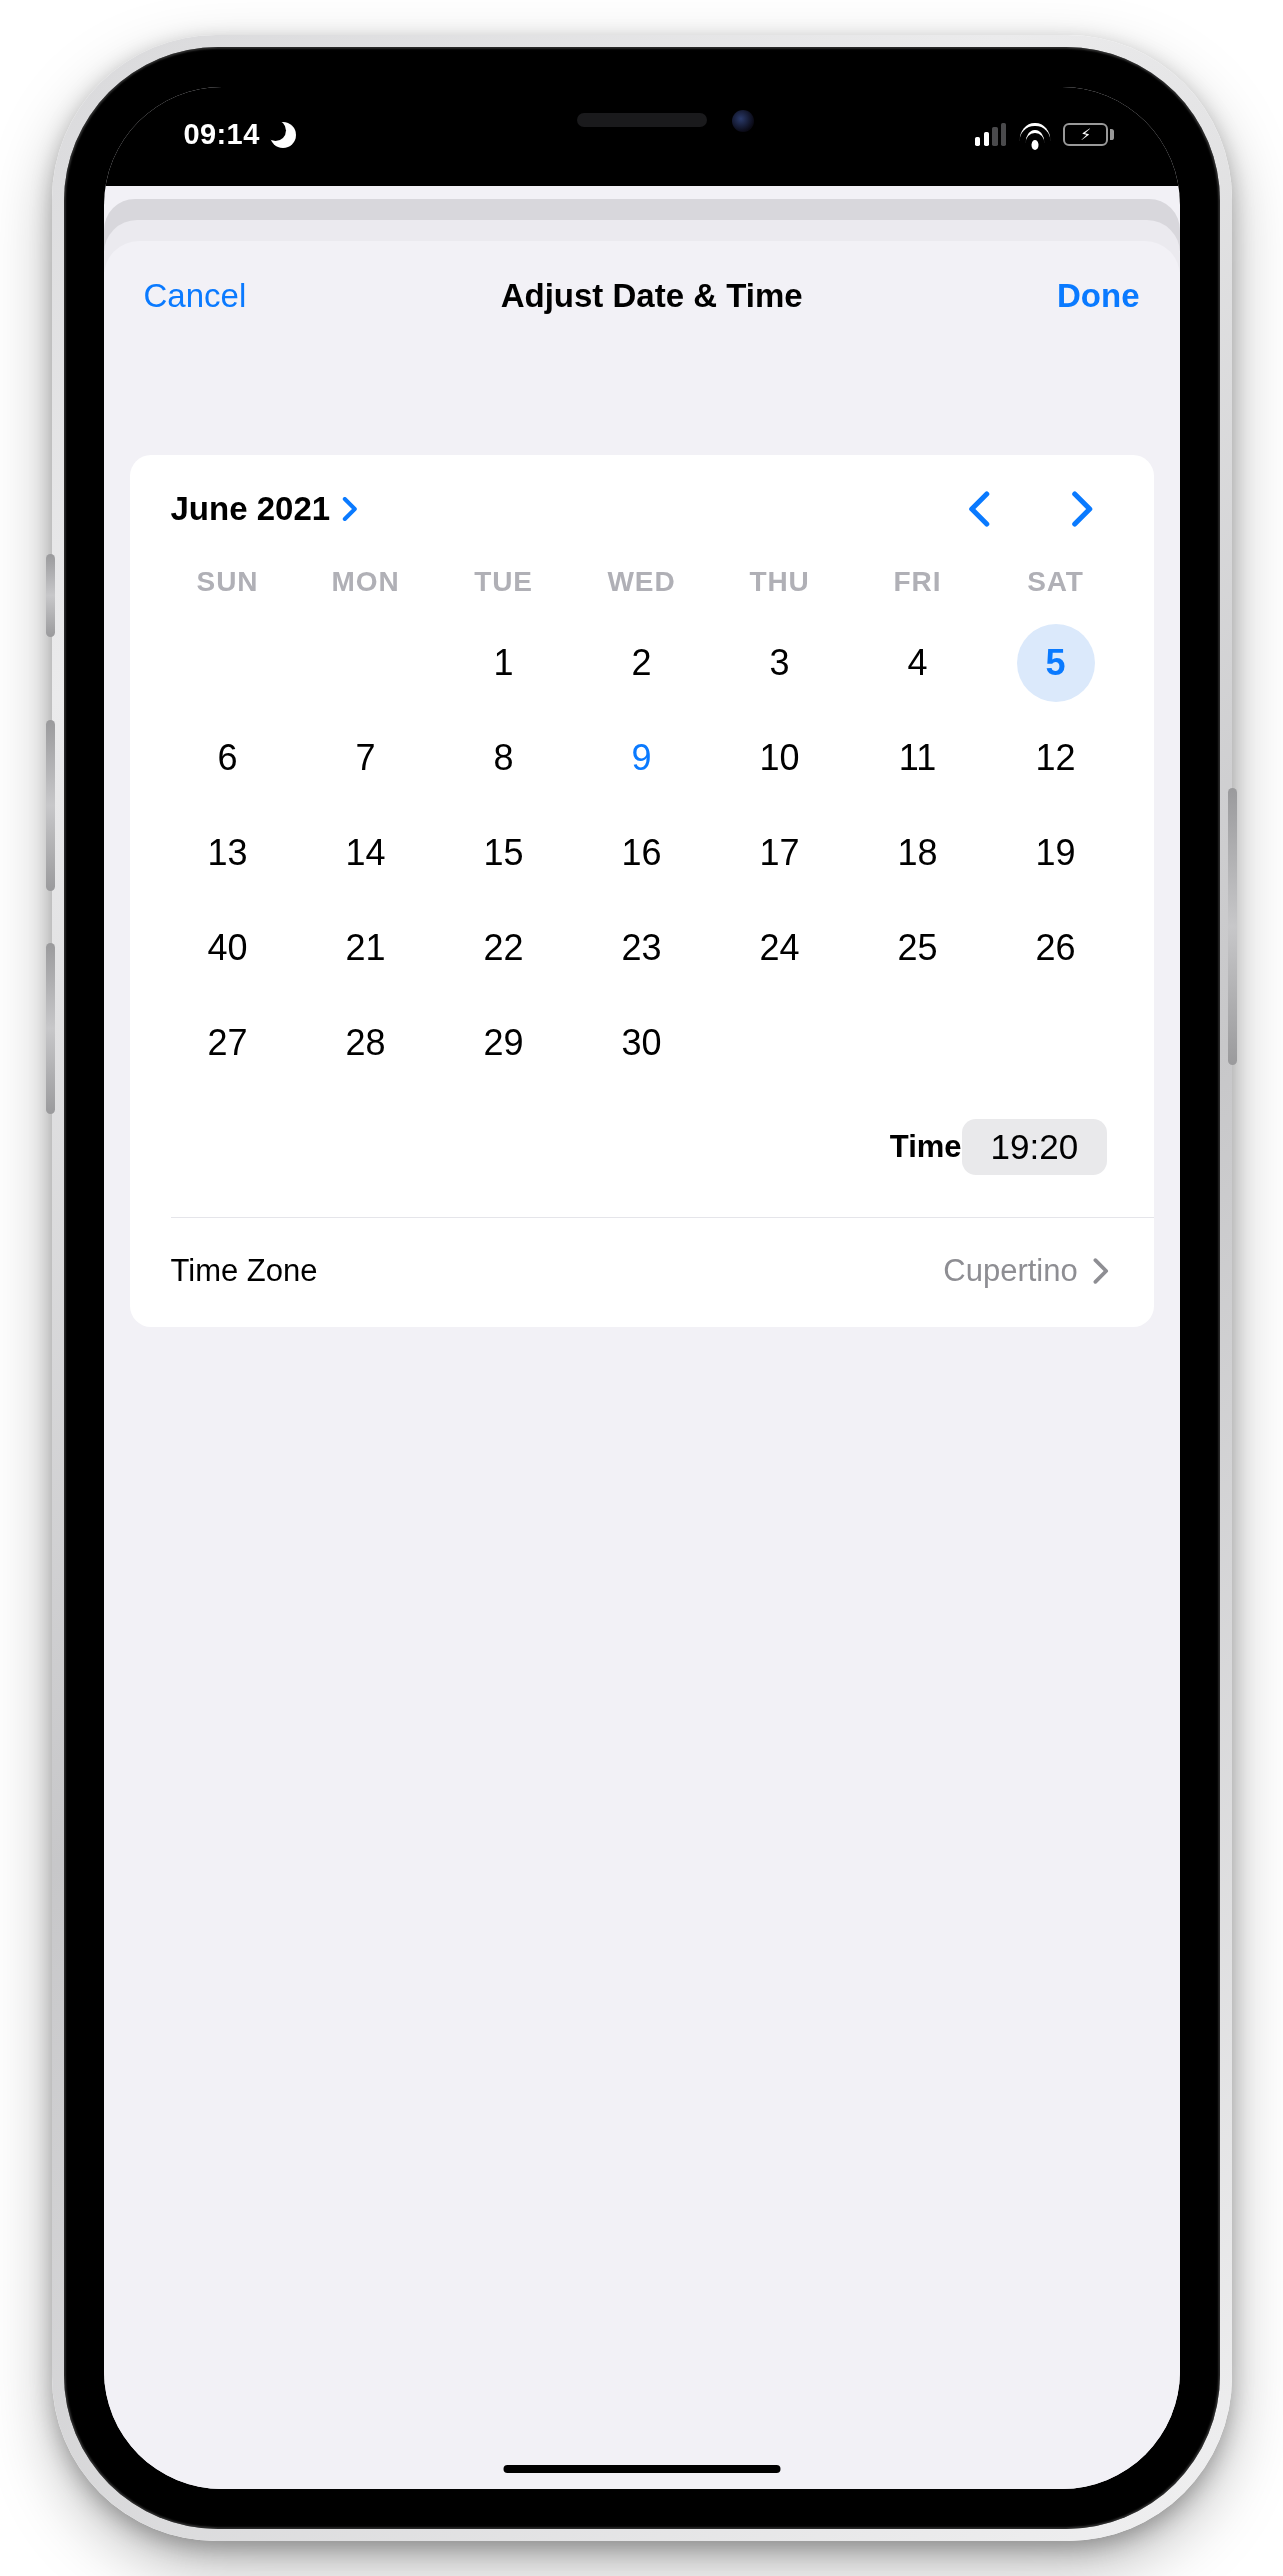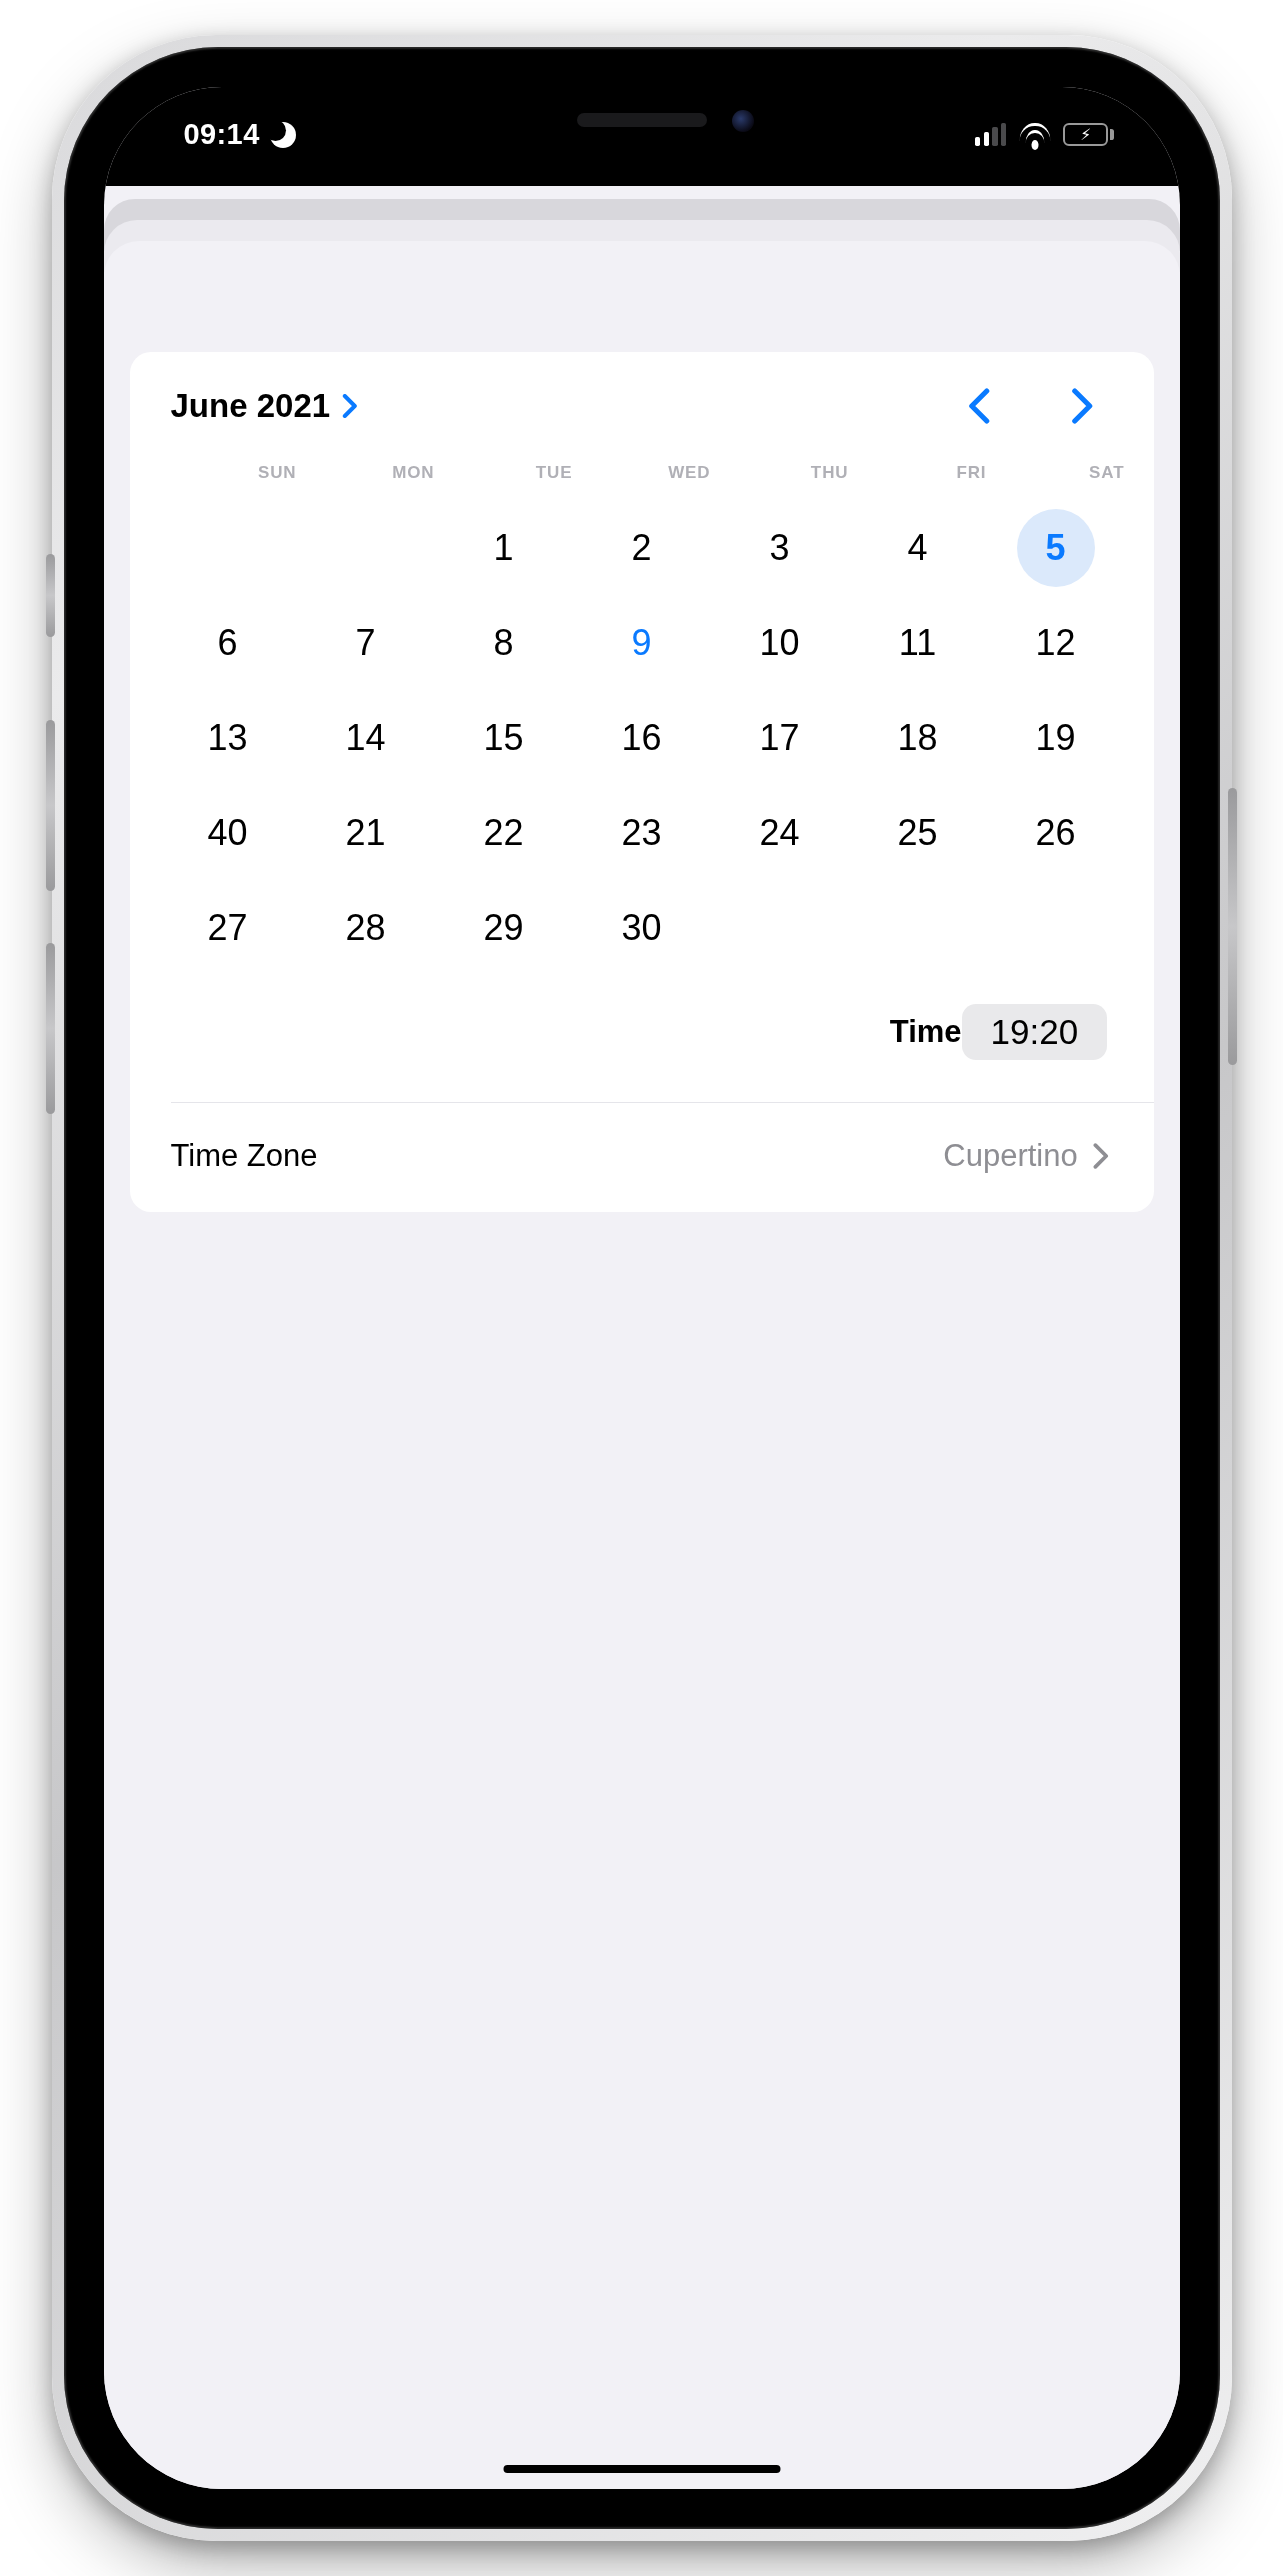--- a/index.html
+++ b/index.html
@@ -75,21 +75,21 @@
   .row .label{color:#000;}
   .row .value{color:var(--ios-grey);}
   .gap-top{margin-top:130px;}
   .cal-card{margin-top:111px;padding:35px 29px 0 29px;}
   .cal-head{display:flex;align-items:center;justify-content:space-between;padding:0 7px 24px 12px;}
   .month{font-size:33px;font-weight:700;color:#000;display:flex;align-items:center;gap:12px;}
   .mon-chev{color:var(--ios-blue);}
   .month-nav{display:flex;gap:81px;padding-right:24px;}
   .chev{color:var(--ios-blue);display:inline-flex;align-items:center;justify-content:center;}
   .cal-grid{display:grid;grid-template-columns:repeat(7,1fr);gap:0;text-align:center;}
-  .dow{color:var(--ios-grey2);font-size:17px;font-weight:600;letter-spacing:0.9px;padding:14px 0 17.3px 0;text-align:right;}
+  .dow{color:var(--ios-grey2);font-size:28px;font-weight:600;letter-spacing:0.9px;padding:14px 0 17.3px 0;}
   .day{font-size:36px;color:#000;height:95px;line-height:95px;margin:0 auto;position:relative;border-radius:50%;}
   .day.blank{visibility:hidden;}
   .day.today{color:var(--ios-blue);}
   .day.sel{background:#dbe9fb;color:var(--ios-blue);width:78px;height:78px;line-height:78px;font-weight:600;margin-top:8.7px;}
   .time-row{display:flex;align-items:center;justify-content:flex-end;padding:29px 17.3px 42px 12px;}
   .time-label{font-size:31px;font-weight:700;color:#000;}
   .time-pill{background:var(--ios-pill);border-radius:14px;padding:8px 29px;font-size:35px;color:#000;}
   .sep{height:0.9px;background:var(--ios-sep);margin:0 -29px 0 12px;}
   .tz-row{display:flex;align-items:center;justify-content:space-between;padding:35px 15.6px 38px 12px;font-size:31px;}
   .tz-val{display:flex;align-items:center;gap:15.6px;}
@@ -137,20 +137,25 @@
                 <span class="batt-cap"></span>
             </span>
           </div>
         </div>
 
         <div class="under-sheet1"></div>
         <div class="under-sheet2"></div>
 
         <div class="sheet">
 
+          <div class="navbar">
+            <div class="nav-btn">Cancel</div>
+            <div class="nav-title">Adjust Date &amp; Time</div>
+            <div class="nav-btn nav-done">Done</div>
+          </div>
 
           <div class="section">
 
             <div class="card cal-card">
 
               <div class="cal-head">
                 <div class="month">
                   <span>June 2021</span>
                   <span class="mon-chev">
                     <svg width="15.6" height="24" viewBox="0 0 14 24" fill="none">

